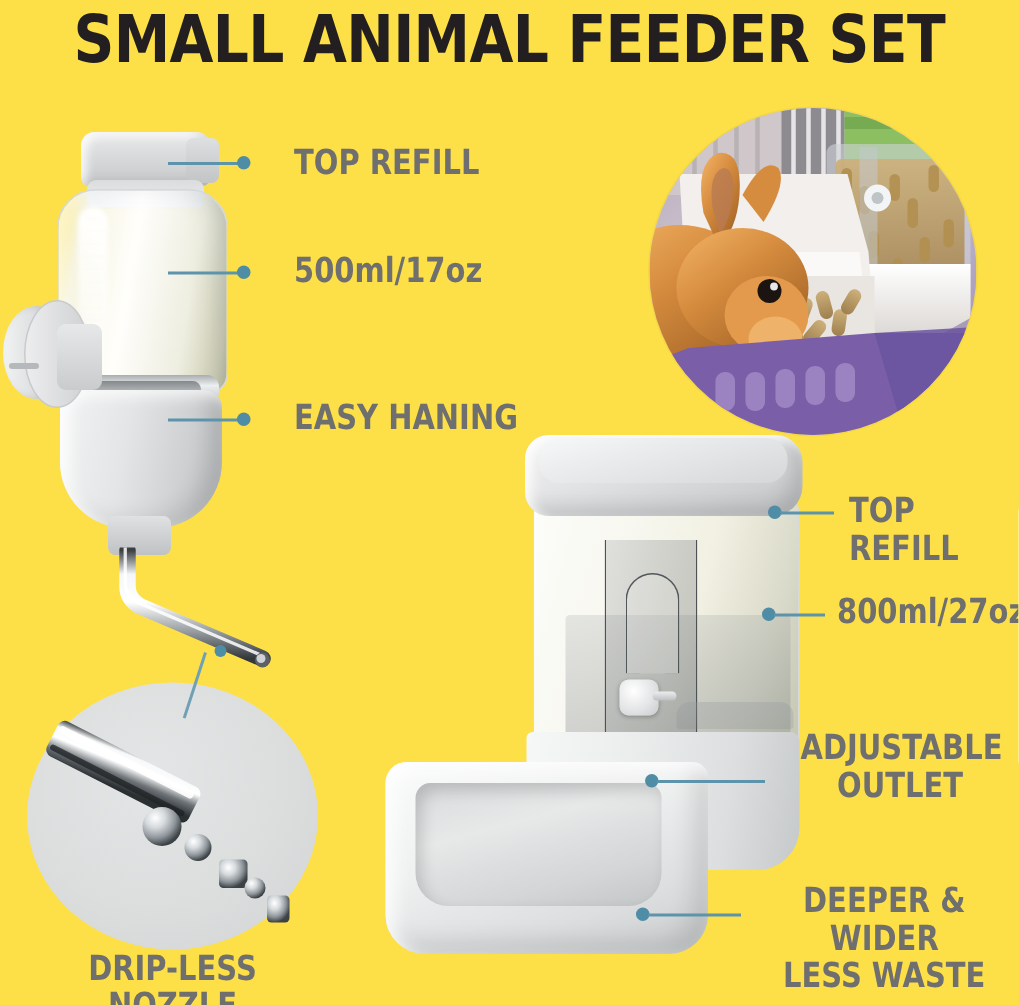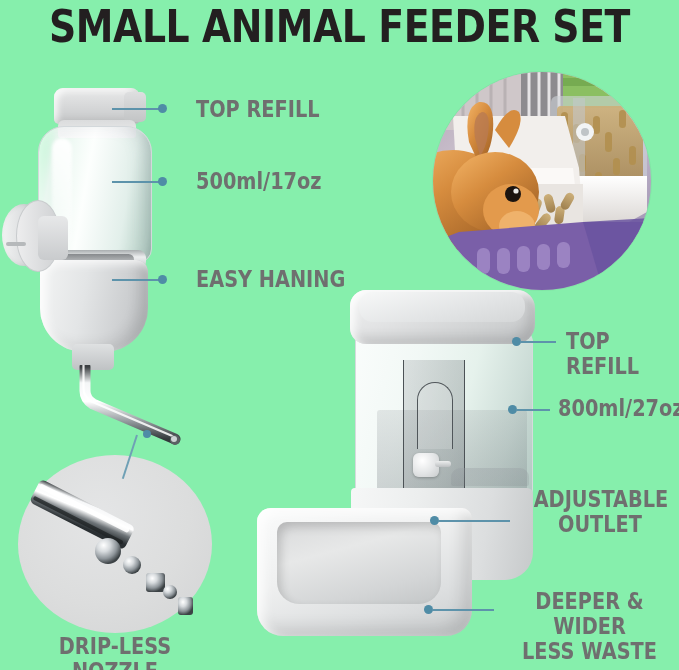--- a/index.html
+++ b/index.html
@@ -3,21 +3,21 @@
 <meta charset="utf-8">
 <style>
   html,body{margin:0;padding:0;}
   body{
     width:679px;height:670px;
     background:#ffffff;
     font-family:"Liberation Sans", sans-serif;
     overflow:hidden;
     position:relative;
   }
-  #stage{position:relative;width:679px;height:670px;overflow:hidden;background:#86efac;}
+  #stage{position:relative;width:679px;height:670px;overflow:hidden;background:#fde047;}
 
   
   .title{
     position:absolute;left:0;top:2px;width:679px;
     text-align:center;
     font-family:"DejaVu Sans", sans-serif;
     font-weight:700;
     font-size:44px;
     line-height:50px;
     letter-spacing:-0.5px;

